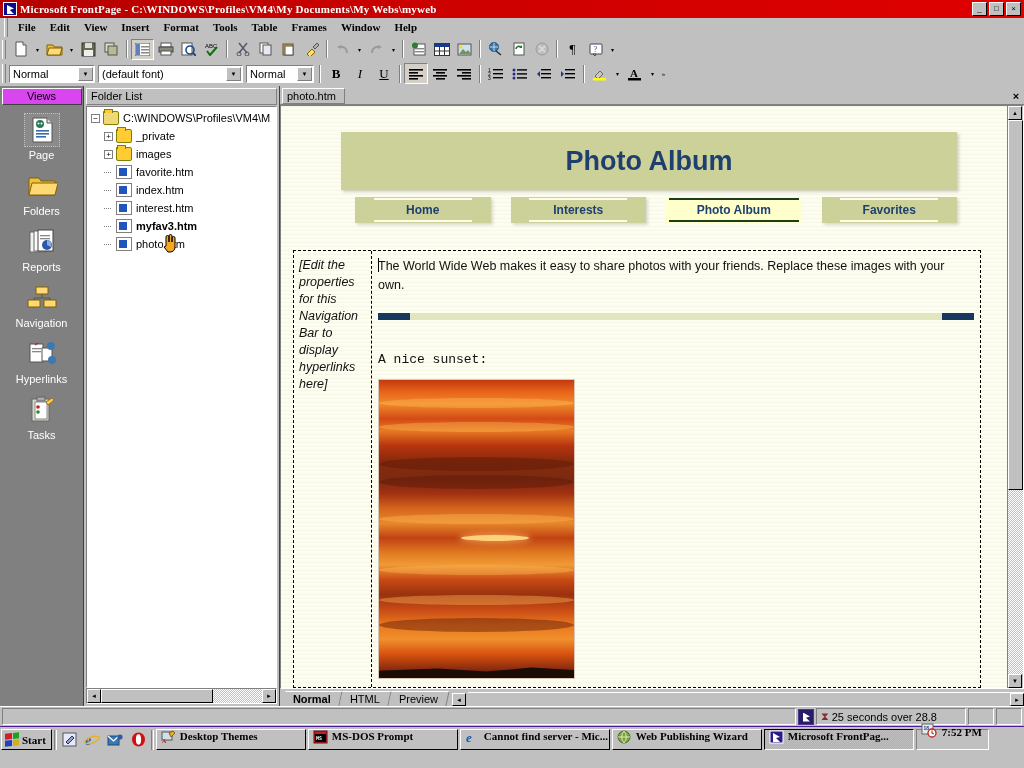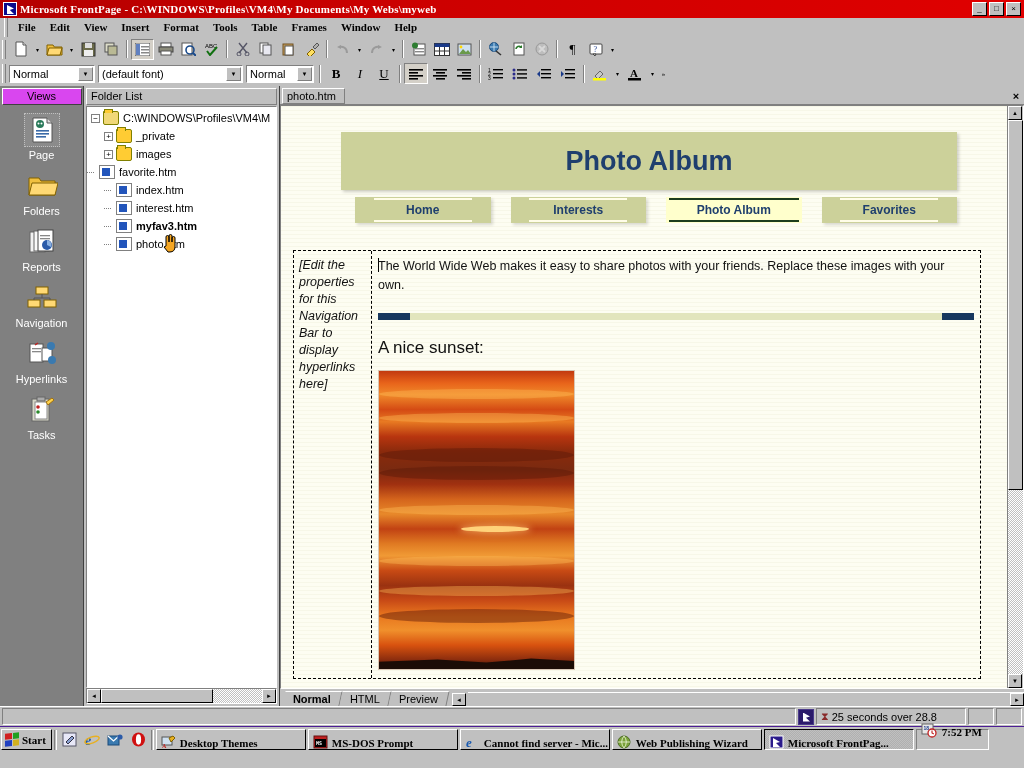--- a/index.html
+++ b/index.html
@@ -243,21 +243,21 @@
     padding: 6px 5px 8px 5px;
     font-style: italic; font-size: 12.5px; line-height: 17px; color: #111;
   }
   .cell-right { flex: 1 1 auto; padding: 6px 6px 8px 6px; min-width: 0; }
   .body-text { font-size: 12.5px; line-height: 19px; color: #111; }
   .caret { display:inline-block; width:1px; height:14px; background:#000;
     vertical-align:-2px; margin-right:-1px; }
   .hr-bar { margin: 18px 0 0 0; height: 7px; display: flex; align-items: stretch; }
   .hr-bar .cap { width: 32px; background: #17375e; }
   .hr-bar .mid { flex: 1 1 auto; background: #e2e5bd; }
-  .caption { font-size: 17px; margin-top: 18px; color: #111; }
+  .caption { font-size: 13px; margin-top: 32px; color: #111; font-family: Liberation Mono, monospace; }
 
   .photo {
     width: 197px; height: 300px; margin-top: 12px;
     border: 1px solid #d9c6b4;
     background:
       linear-gradient(to bottom,
         #c23a10 0%, #e8631a 4%, #f08a2a 8%, #d44a14 13%,
         #e87a22 17%, #b8350f 22%, #8a2a0c 27%, #7a2a10 33%,
         #a03010 38%, #d4641c 43%, #e8892a 48%, #c14213 53%,
         #e07a22 58%, #f09a35 62%, #c84a14 67%, #9a3210 72%,
@@ -343,21 +343,21 @@
     grid-template-columns: 1fr 1fr; grid-template-rows: 1fr 1fr; gap:1px;
     transform: skewY(-6deg); flex: 0 0 auto; }
   .flag i { display:block; }
   .tb-sep { width: 3px; height: 20px; border-left: 1px solid #808080;
     border-right: 1px solid #fff; flex: 0 0 auto; }
   .qlbtn { width: 21px; height: 21px; display:flex; align-items:center;
     justify-content:center; flex: 0 0 auto; }
   .taskbtn {
     height: 21px; flex: 1 1 0; min-width: 0; max-width: 150px;
     background: #c0c0c0; border: 1px solid; border-color: #fff #000 #000 #fff;
-    display: flex; align-items: flex-end; gap: 4px; padding: 0 4px;
+    display: flex; align-items: flex-start; gap: 4px; padding: 0 4px;
     font-size: 11px; font-family: "Liberation Serif", serif; font-weight: bold;
     white-space: nowrap; overflow: hidden;
   }
   .taskbtn.active {
     border-color: #000 #fff #fff #000;
     background-image: repeating-conic-gradient(#c0c0c0 0 25%, #b0b0b0 0 50%);
     background-size: 2px 2px;
   }
   .taskbtn .tico { width: 15px; height: 14px; flex: 0 0 auto; }
   #tray {
@@ -805,21 +805,21 @@
         <div class="ficon folder"></div>
         <span>_private</span>
       </div>
 
       <div class="tree-row" style="padding-left:17px;">
         <div class="tree-plus">+</div>
         <div class="ficon folder"></div>
         <span>images</span>
       </div>
 
-      <div class="tree-row" style="padding-left:0;">
+      <div class="tree-row" style="padding-left:17px;">
         <div class="dotline"></div>
         <div style="width:3px;flex:0 0 auto;"></div>
         <div class="ficon page"></div>
         <span>favorite.htm</span>
       </div>
 
       <div class="tree-row" style="padding-left:17px;">
         <div class="dotline"></div>
         <div style="width:3px;flex:0 0 auto;"></div>
         <div class="ficon page"></div>

